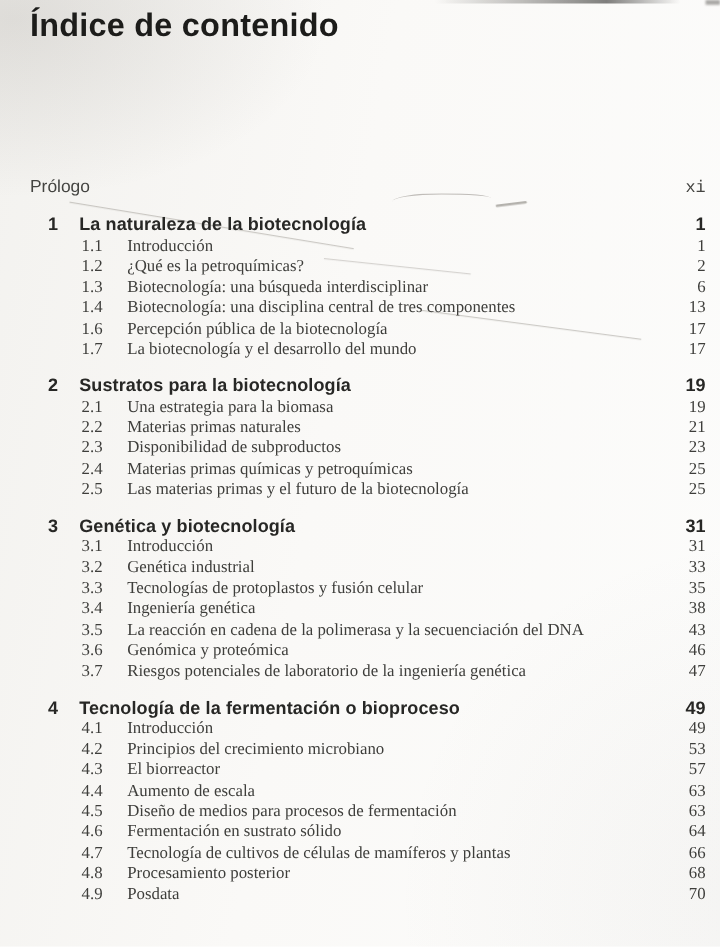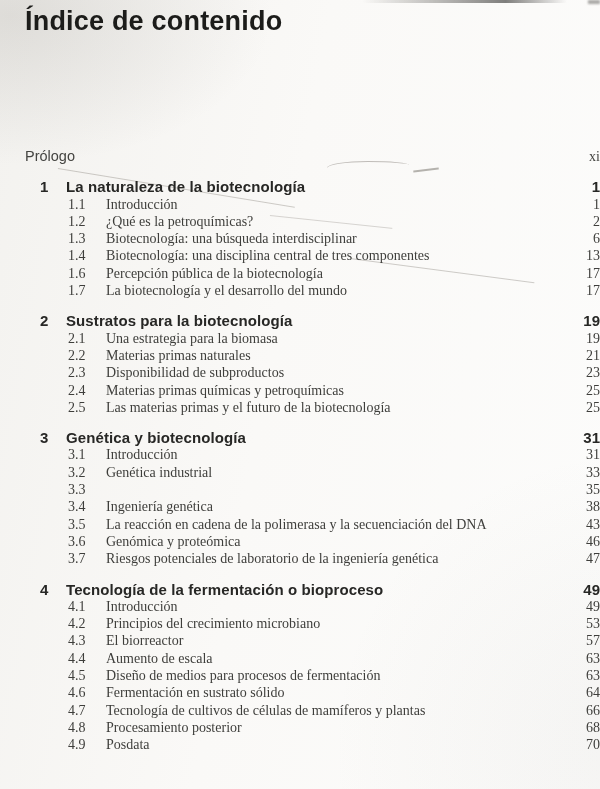--- a/index.html
+++ b/index.html
@@ -21,28 +21,28 @@
     font-family:"Liberation Sans", sans-serif;
     font-weight:bold;font-size:27px;letter-spacing:0.2px;
     color:#1c1c1a;
   }
   .toc{
     position:absolute;left:0;top:148px;right:0;
   }
   .row{
     display:flex;align-items:baseline;
     line-height:17.3px;
-    padding-right:0;
+    padding-right:12px;
   }
   .prologue-row{
     font-family:"Liberation Sans", sans-serif;
     font-size:14.5px;color:#444441;
     padding-left:25px;
   }
-  .prologue-row .page-num{font-family:Liberation Serif, serif;font-size:14px;}
+  .prologue-row .page-num{font-family:Liberation Mono, monospace;font-size:14px;}
   .page-num{margin-left:auto;}
   #chapters{margin-top:6px;}
   .chapter{margin-top:13px;}
   .ch-row{
     font-family:"Liberation Sans", sans-serif;
     font-weight:bold;font-size:15px;color:#272725;
   }
   .ch-num{margin-left:40px;width:26px;flex:none;}
   .ch-title{letter-spacing:0.1px;}
   .sec-row{
@@ -196,20 +196,21 @@
   </div>
 
   <div class="row sec-row">
     <span class="sec-num">3.2</span>
     <span class="sec-title">Genética industrial</span>
     <span class="page-num sec-page">33</span>
   </div>
 
   <div class="row sec-row">
     <span class="sec-num">3.3</span>
+    <span class="sec-title">Tecnologías de protoplastos y fusión celular</span>
     <span class="page-num sec-page">35</span>
   </div>
 
   <div class="row sec-row">
     <span class="sec-num">3.4</span>
     <span class="sec-title">Ingeniería genética</span>
     <span class="page-num sec-page">38</span>
   </div>
 
   <div class="row sec-row">

